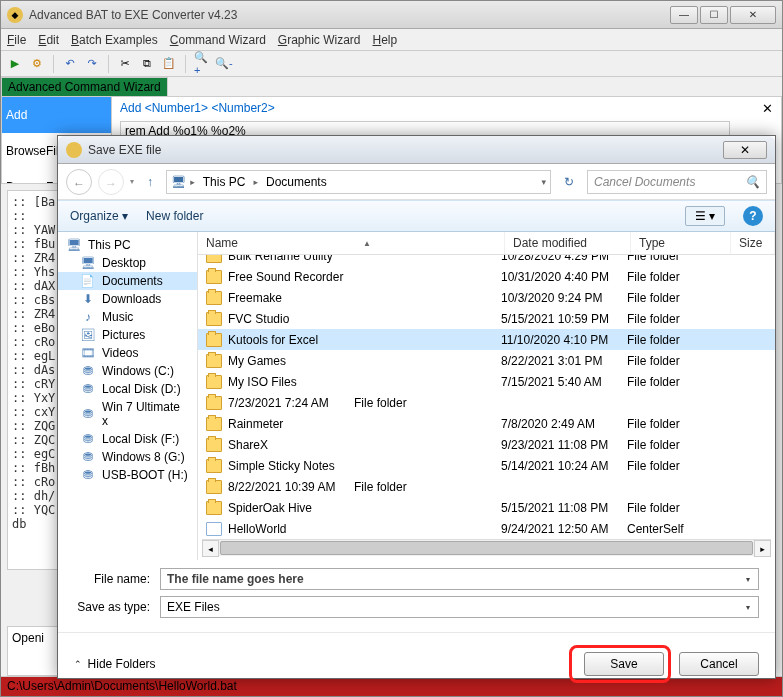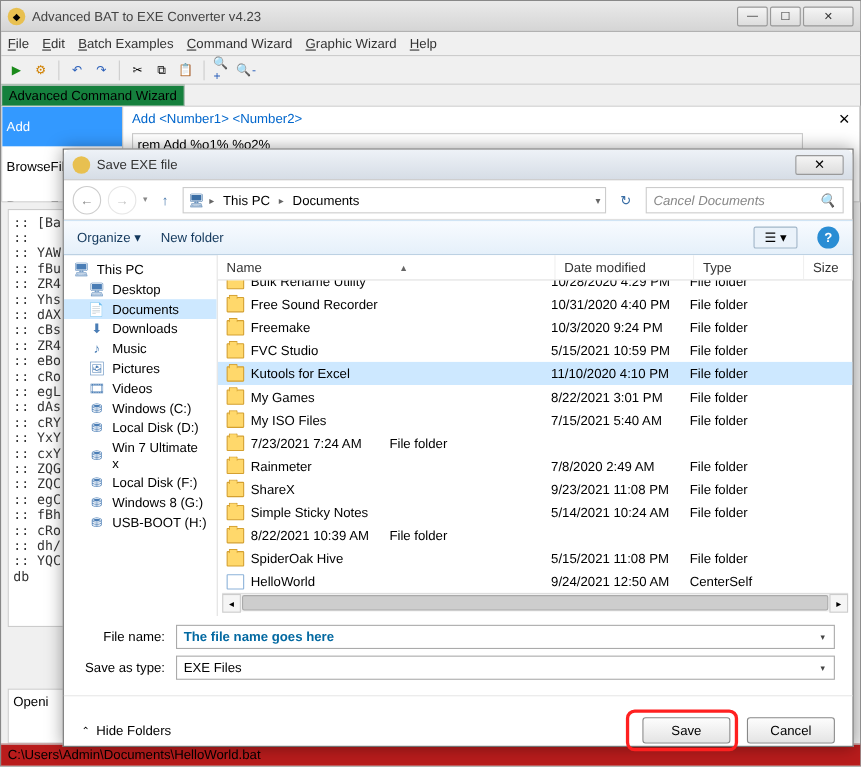--- a/index.html
+++ b/index.html
@@ -87,21 +87,21 @@
 .hscroll { height:17px; background:#f0f0f0; border-top:1px solid #ddd; position:relative; margin:0 4px 4px; }
 .hscroll .thumb { position:absolute; left:18px; right:18px; top:1px; bottom:1px; background:#cdcdcd; border:1px solid #aaa; border-radius:2px; }
 .hscroll .arr { position:absolute; top:0; width:17px; height:17px; display:flex; align-items:center; justify-content:center; background:#f5f5f5; border:1px solid #ccc; font-size:9px; }
 .hscroll .arr.l { left:0; } .hscroll .arr.r { right:0; }
 
 .dlg-fields { padding:8px 16px; }
 .field-row { display:flex; align-items:center; margin-bottom:6px; }
 .field-row label { width:86px; text-align:right; padding-right:10px; }
 .field-row .input { flex:1; height:22px; border:1px solid #aaa; display:flex; align-items:center; padding:0 6px; position:relative; }
 .field-row .input .dd { position:absolute; right:2px; top:1px; width:16px; height:18px; display:flex; align-items:center; justify-content:center; font-size:8px; color:#444; }
-.annotation { color:#0369a1; font-weight:bold; text-shadow: -1px 0 #fff, 1px 0 #fff, 0 -1px #fff, 0 1px #fff; }
+.annotation { color:#404040; font-weight:bold; text-shadow: -1px 0 #fff, 1px 0 #fff, 0 -1px #fff, 0 1px #fff; }
 
 .dlg-foot { display:flex; align-items:center; padding:12px 16px; border-top:1px solid #e8e8e8; }
 .hide-folders { display:flex; align-items:center; gap:6px; }
 .dlg-foot .spacer { flex:1; }
 .btn { min-width:80px; height:24px; border:1px solid #888; background:linear-gradient(#fdfdfd,#e4e4e4); border-radius:3px; display:flex; align-items:center; justify-content:center; margin-left:8px; }
 .save-highlight { border:3px solid #ff2020; border-radius:8px; padding:4px; display:inline-flex; }
 </style>
 </head>
 <body>
 

